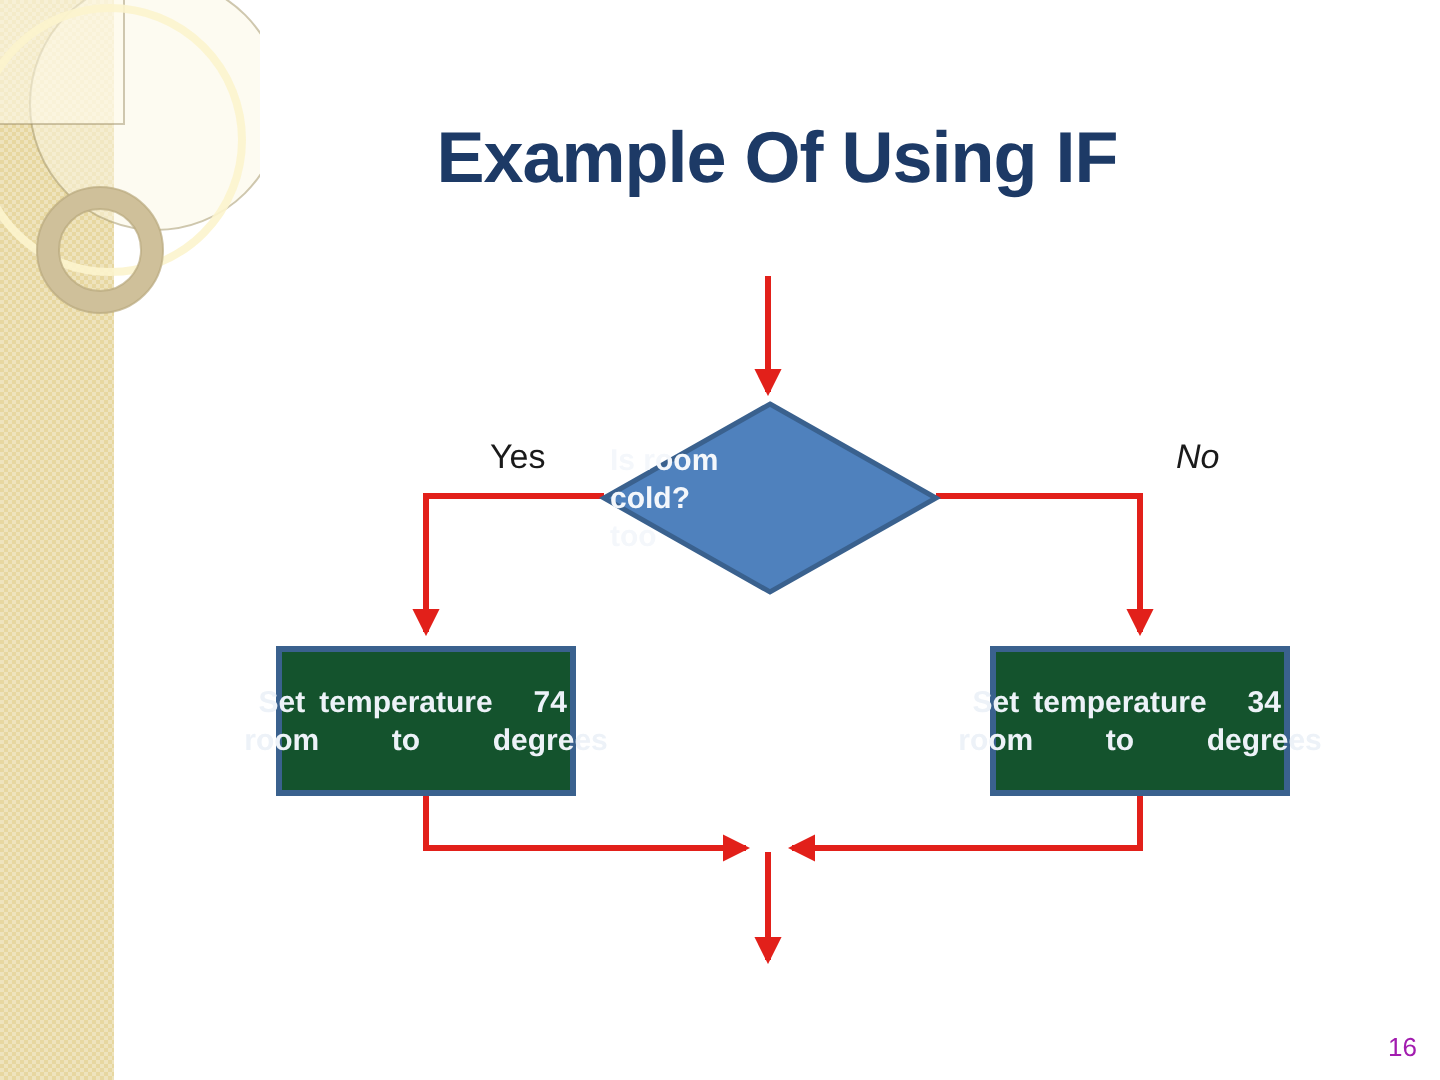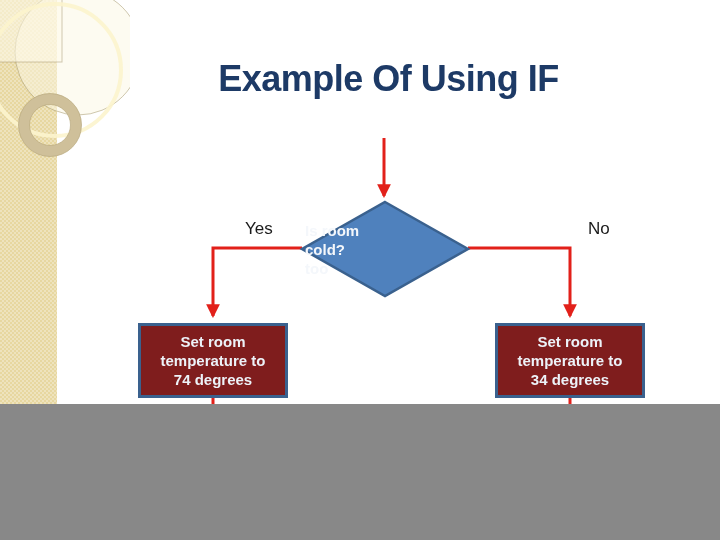--- a/index.html
+++ b/index.html
@@ -1,45 +1,45 @@
 <!DOCTYPE html>
 <html><head>
 <meta charset="utf-8">
 <style>
   html,body{margin:0;padding:0;background:#888;}
   #slide{
-    position:relative;width:720px;height:404px;background:#ffffff;
+    position:relative;width:720px;height:540px;background:#ffffff;
     font-family:"Liberation Sans",sans-serif;overflow:hidden;
   }
   
   .sidebar{
     position:absolute;left:0;top:0;width:57px;height:540px;
     background-color:#e7d7a0;
     background-image:conic-gradient(rgba(255,255,255,.30) 90deg,transparent 90deg 180deg,rgba(255,255,255,.30) 180deg 270deg,transparent 270deg);
     background-size:4px 4px;
   }
   .decor{position:absolute;left:0;top:0;pointer-events:none;}
   
   .title{
     position:absolute;left:57px;width:663px;top:58px;
     text-align:center;font-size:36px;font-weight:bold;letter-spacing:-0.5px;
     color:#1d3a66;
   }
   
   .branch-label{position:absolute;top:219px;font-size:17px;color:#1a1a1a;margin-left:48px;}
   .yes{left:197px;}
-  .no{left:540px;}
+  .no{left:540px;font-style:italic;}
   .decision-text{
     position:absolute;left:305px;top:221px;width:160px;
     text-align:left;font-size:15px;font-weight:bold;line-height:19px;color:#f4f7fb;
   }
   .proc-box{
     position:absolute;top:323px;width:150px;height:75px;box-sizing:border-box;
-    background:#7f1d1d;border:3px solid #3a618e;
-    display:flex;flex-direction:column;align-items:center;justify-content:center;
+    background:#14532d;border:3px solid #3a618e;
+    display:flex;flex-direction:row;align-items:center;justify-content:center;
     font-size:15px;font-weight:bold;line-height:19px;color:#edf2f8;text-align:center;
   }
   .left-box{left:138px;}
   .right-box{left:495px;}
   .page-number{
     position:absolute;left:694px;top:516px;font-size:13px;color:#a21caf;
   }
   .connectors{position:absolute;left:0;top:0;}
 </style>
 </head>

